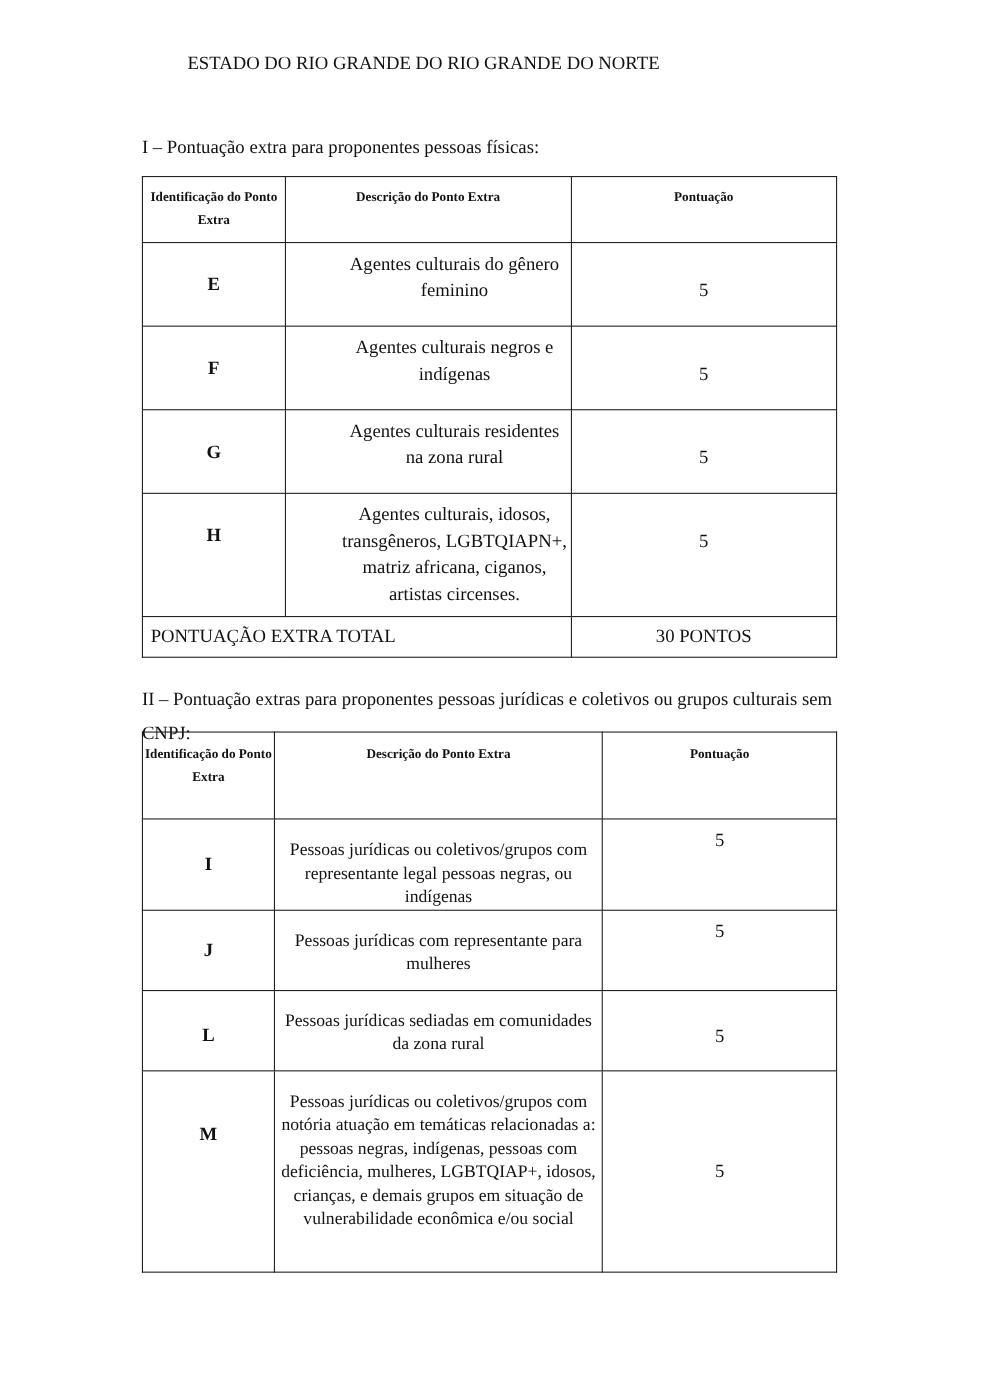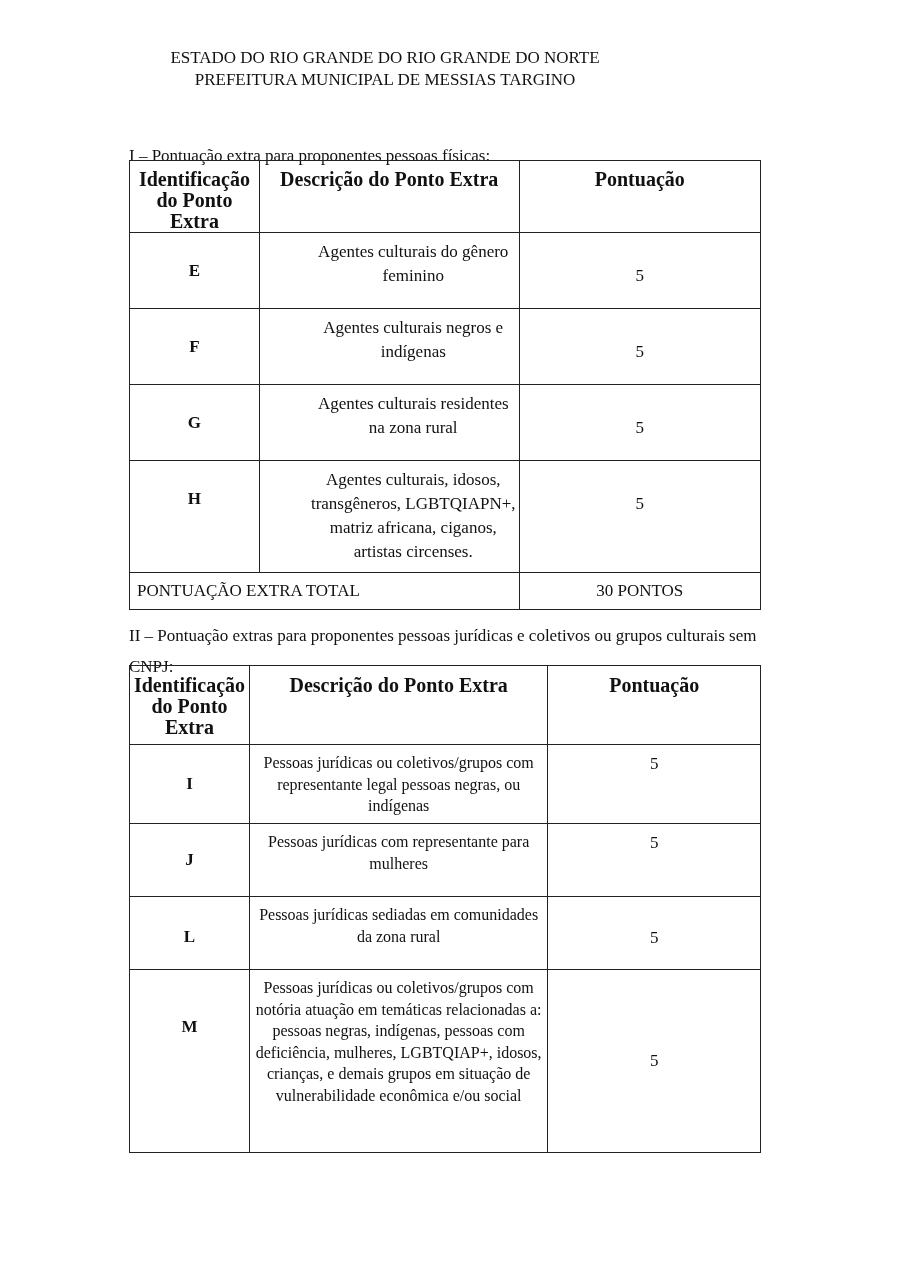--- a/index.html
+++ b/index.html
@@ -9,28 +9,28 @@
       color: #111111;
     }
     .header {
       position: absolute; left: 0; top: 47px; width: 770px;
       text-align: center; font-size: 17px; line-height: 21.5px;
     }
     .header div { margin: 0; }
     .section-title {
       position: absolute; left: 129px; font-size: 17px; line-height: 20px;
     }
-    #sec1 { top: 146px; }
+    #sec1 { top: 124px; }
     #sec2 { top: 620px; width: 650px; line-height: 31px; }
     table {
       position: absolute; border-collapse: collapse;
       font-size: 17px; line-height: 24px;
     }
     td, th { border: 1.5px solid #222; padding: 0; }
-    th { font-weight: bold; font-size: 20px; line-height: 21px; vertical-align: top; }
+    th { font-weight: bold; font-size: 12px; line-height: 21px; vertical-align: top; }
     .id { font-weight: bold; text-align: center; vertical-align: middle; }
     .desc { text-align: center; vertical-align: top; }
     .score { text-align: center; }
 
     
     #t1 { left: 129px; top: 160px; width: 632px; }
     #t1 col.c1 { width: 130px; }
     #t1 col.c2 { width: 260px; }
     #t1 col.c3 { width: 242px; }
     #t1 .hrow { height: 60px; }
@@ -46,38 +46,37 @@
     #t1 .total td { vertical-align: middle; }
     #t1 .total .label { text-align: left; padding-left: 7px; }
 
     
     #t2 { left: 129px; top: 665px; width: 632px; }
     #t2 col.c1 { width: 120px; }
     #t2 col.c2 { width: 299px; }
     #t2 col.c3 { width: 213px; }
     #t2 .hrow { height: 79px; }
     #t2 .hrow th { padding-top: 9px; }
-    #t2 td.desc { font-size: 16px; line-height: 21.5px; padding-top: 7px; }
+    #t2 td.desc { font-size: 16px; line-height: 21.5px; padding-top: 17px; }
     #t2 .rI { height: 79px; }
     #t2 .rJ { height: 73px; }
     #t2 .rL { height: 73px; }
     #t2 .rM { height: 183px; }
     #t2 .top-score { vertical-align: top; padding-top: 7px; }
     #t2 .mid-score { vertical-align: middle; }
     #t2 .rJ .id { vertical-align: top; padding-top: 24px; }
     #t2 .rL .mid-score { vertical-align: top; padding-top: 29px; }
     #t2 .rL .id { vertical-align: top; padding-top: 28px; }
     #t2 .rM .id { vertical-align: top; padding-top: 45px; }
   </style>
 </head>
 <body>
 
 <div class="header">
   <div>ESTADO DO RIO GRANDE DO RIO GRANDE DO NORTE</div>
-  <div>PREFEITURA MUNICIPAL DE MESSIAS TARGINO</div>
 </div>
 
 <div id="sec1" class="section-title">I – Pontuação extra para proponentes pessoas físicas:</div>
 
 <table id="t1">
   <colgroup>
       <col class="c1">
       <col class="c2">
       <col class="c3">
     </colgroup>

